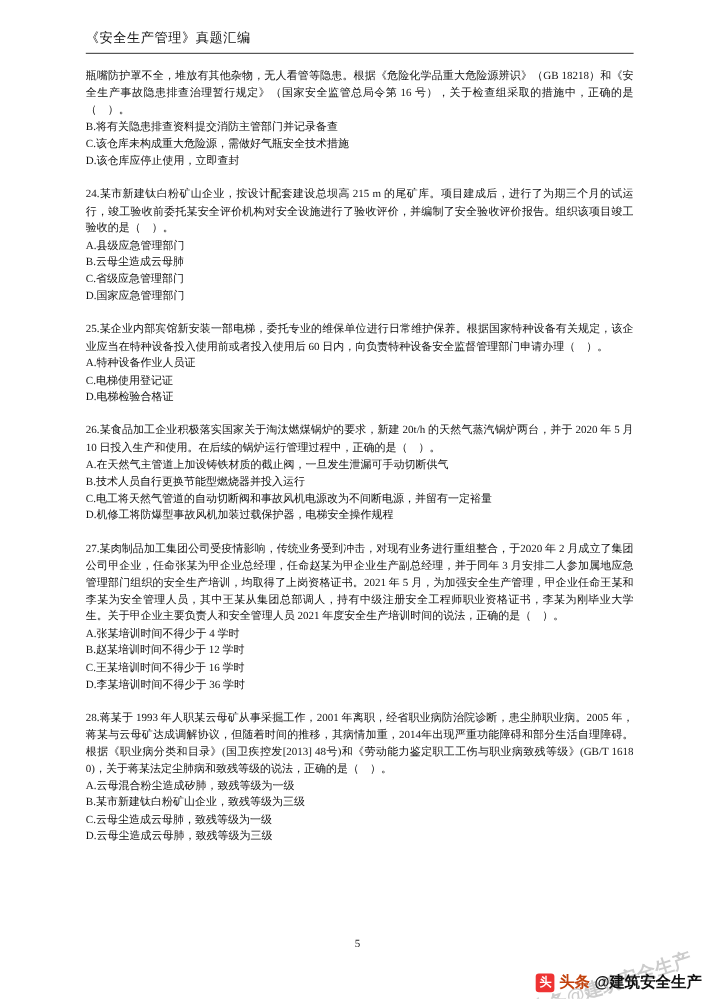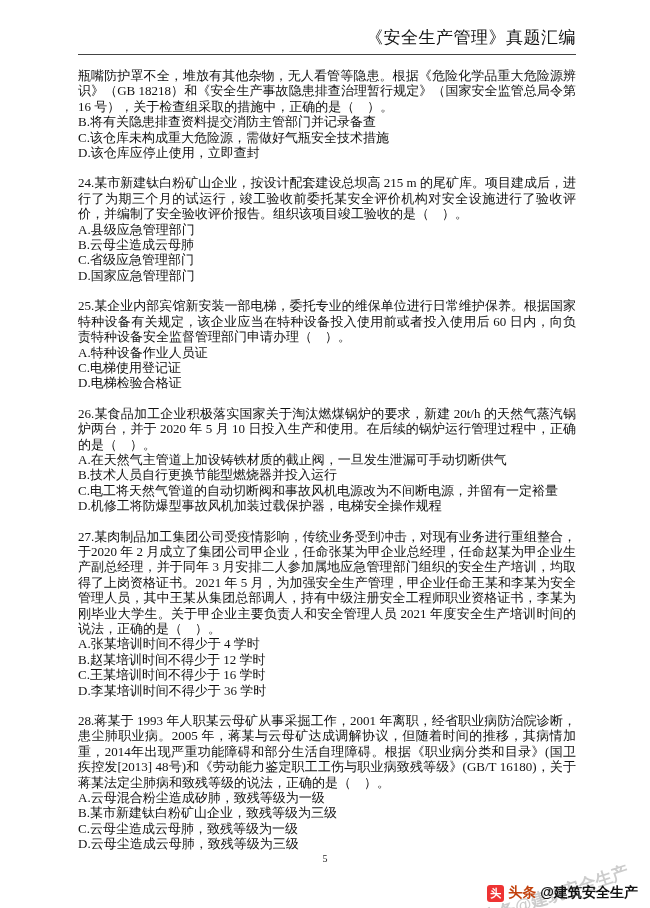--- a/index.html
+++ b/index.html
@@ -13,33 +13,32 @@
     overflow: hidden;
   }
   .page {
     position: absolute;
     top: 0; left: 0; right: 0; bottom: 0;
     padding: 26px 74px 0 78px;
     box-sizing: border-box;
   }
   .header-row {
     display: flex;
-    justify-content: flex-end;
-    font-size: 17px;
+    font-size: 12px;
     letter-spacing: 0.5px;
     padding-bottom: 5px;
   }
   .header-rule {
     border-bottom: 1px solid #444;
     margin-bottom: 13px;
   }
   .question { margin-bottom: 15px; }
   .question p {
     margin: 0;
-    font-size: 13px;
+    font-size: 10px;
     line-height: 15.4px;
     text-align: justify;
     word-break: break-all;
   }
   .page-number {
     position: absolute;
     bottom: 44px;
     left: 0;
     right: 0;
     text-align: center;

